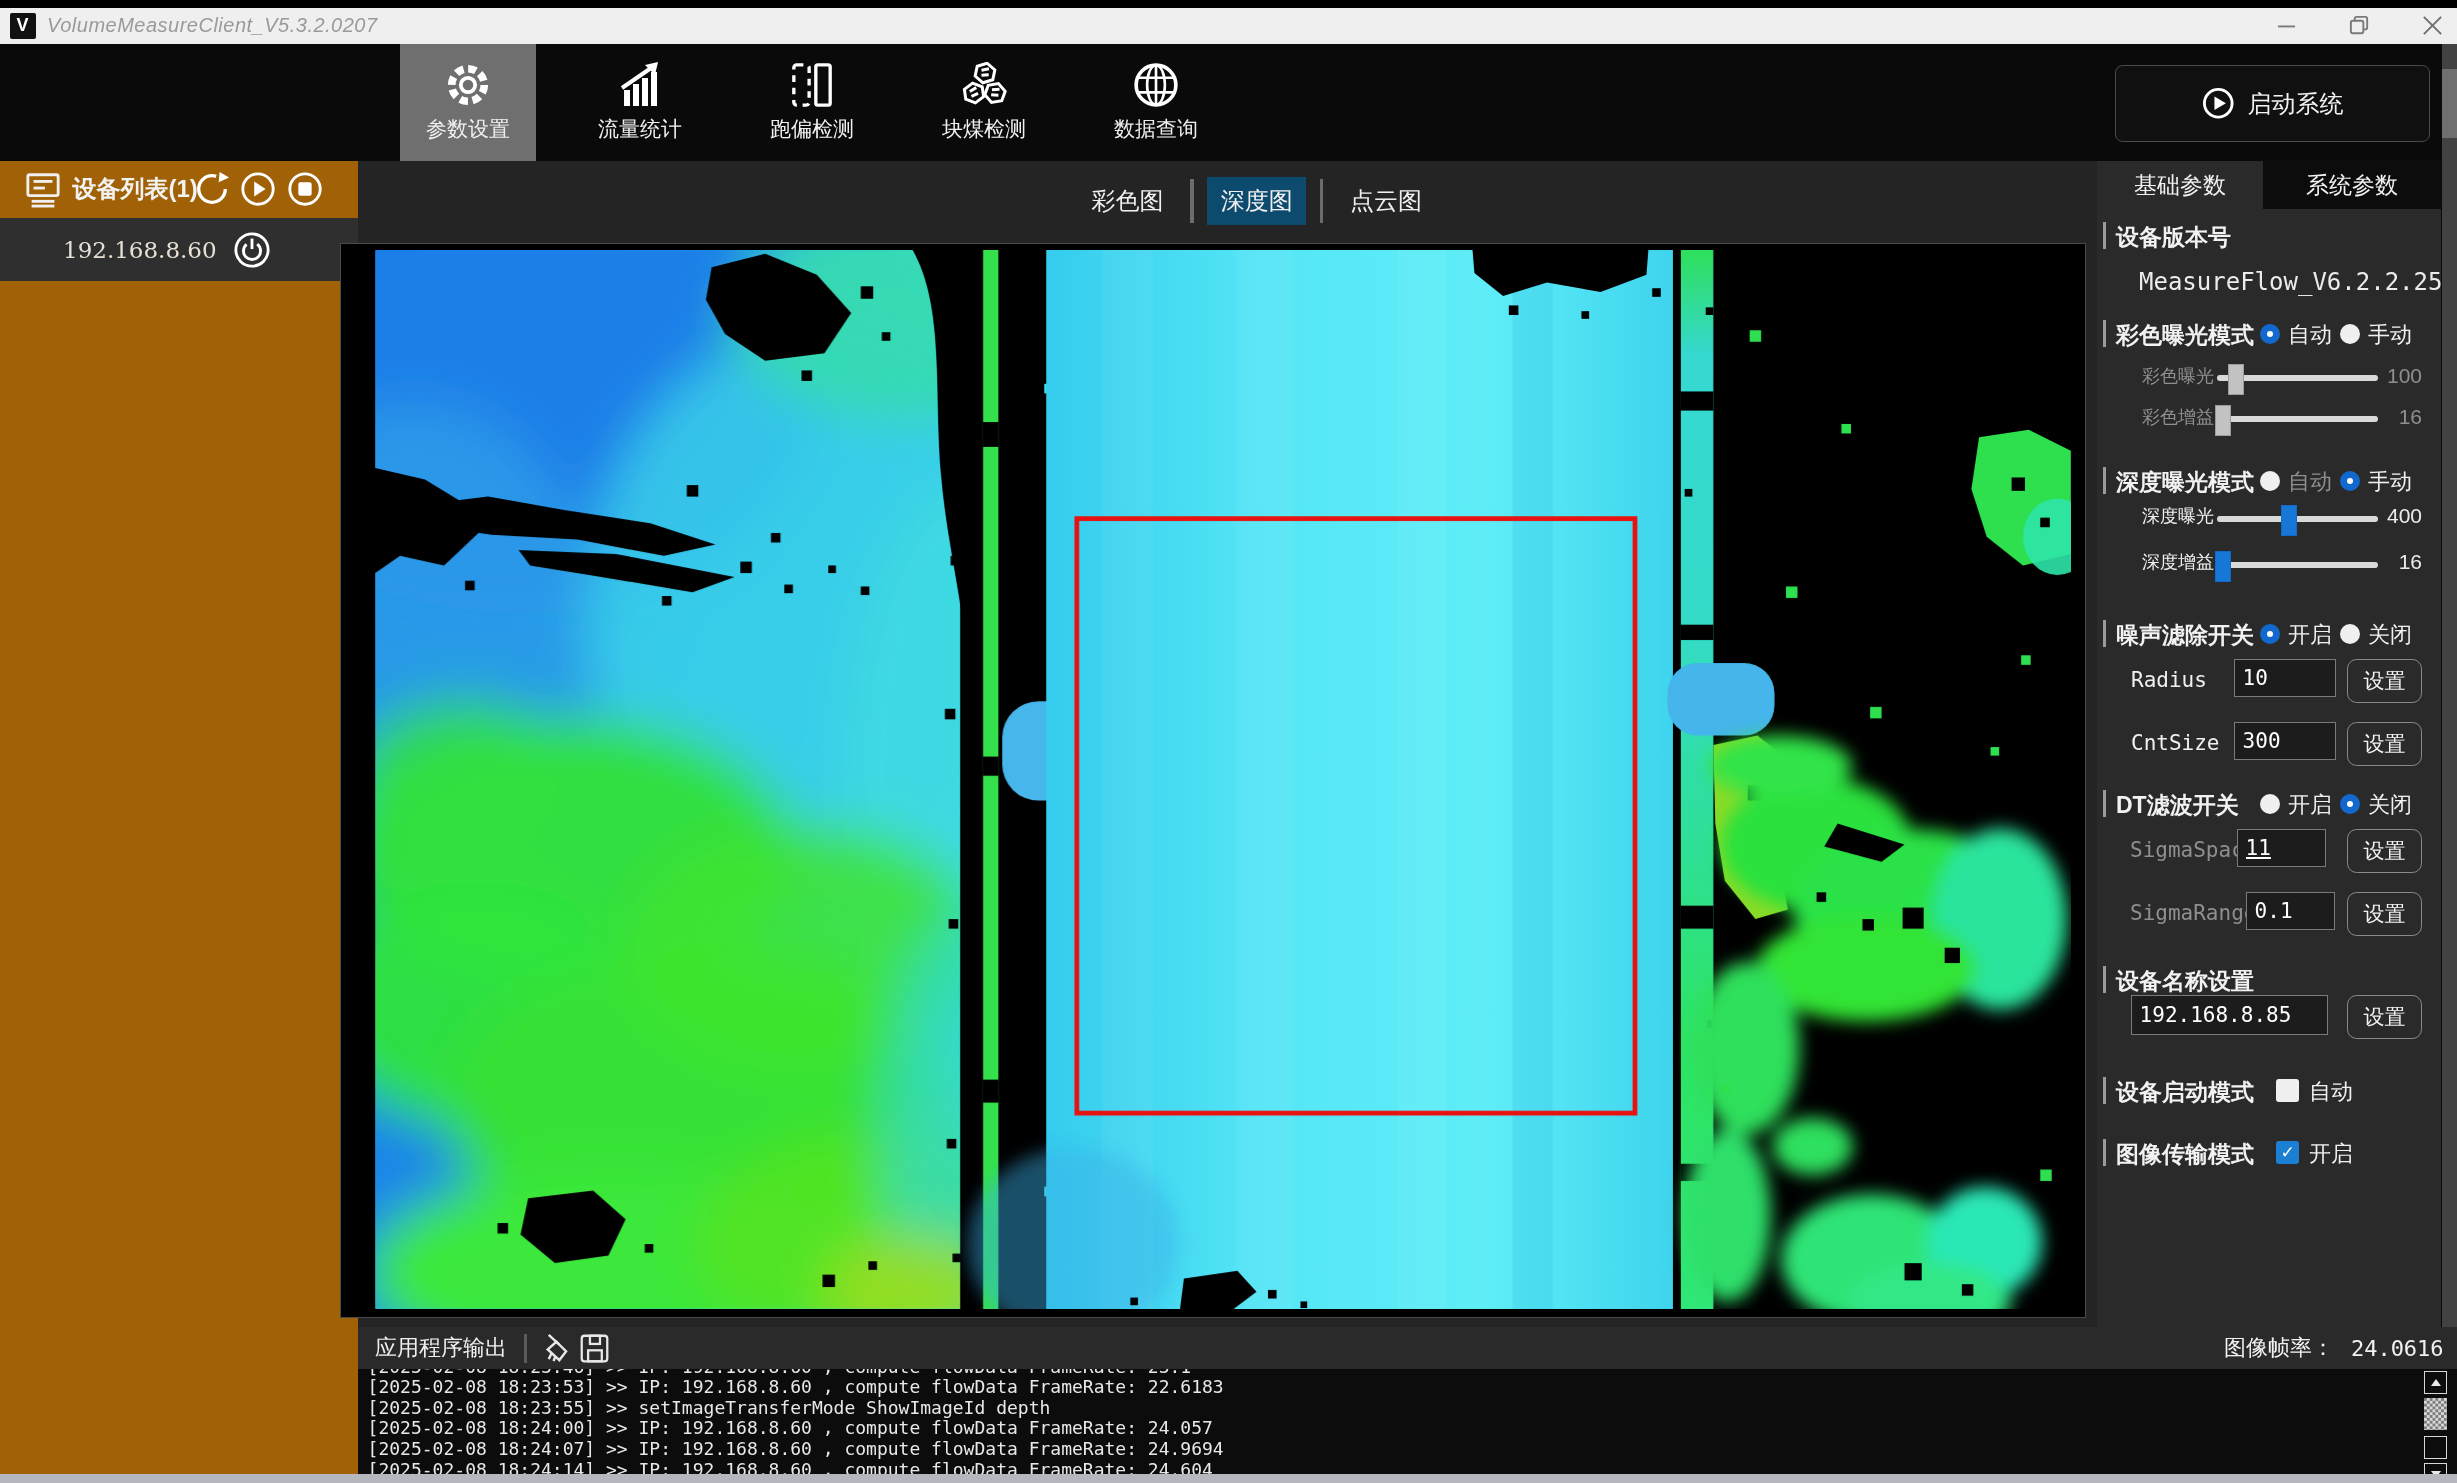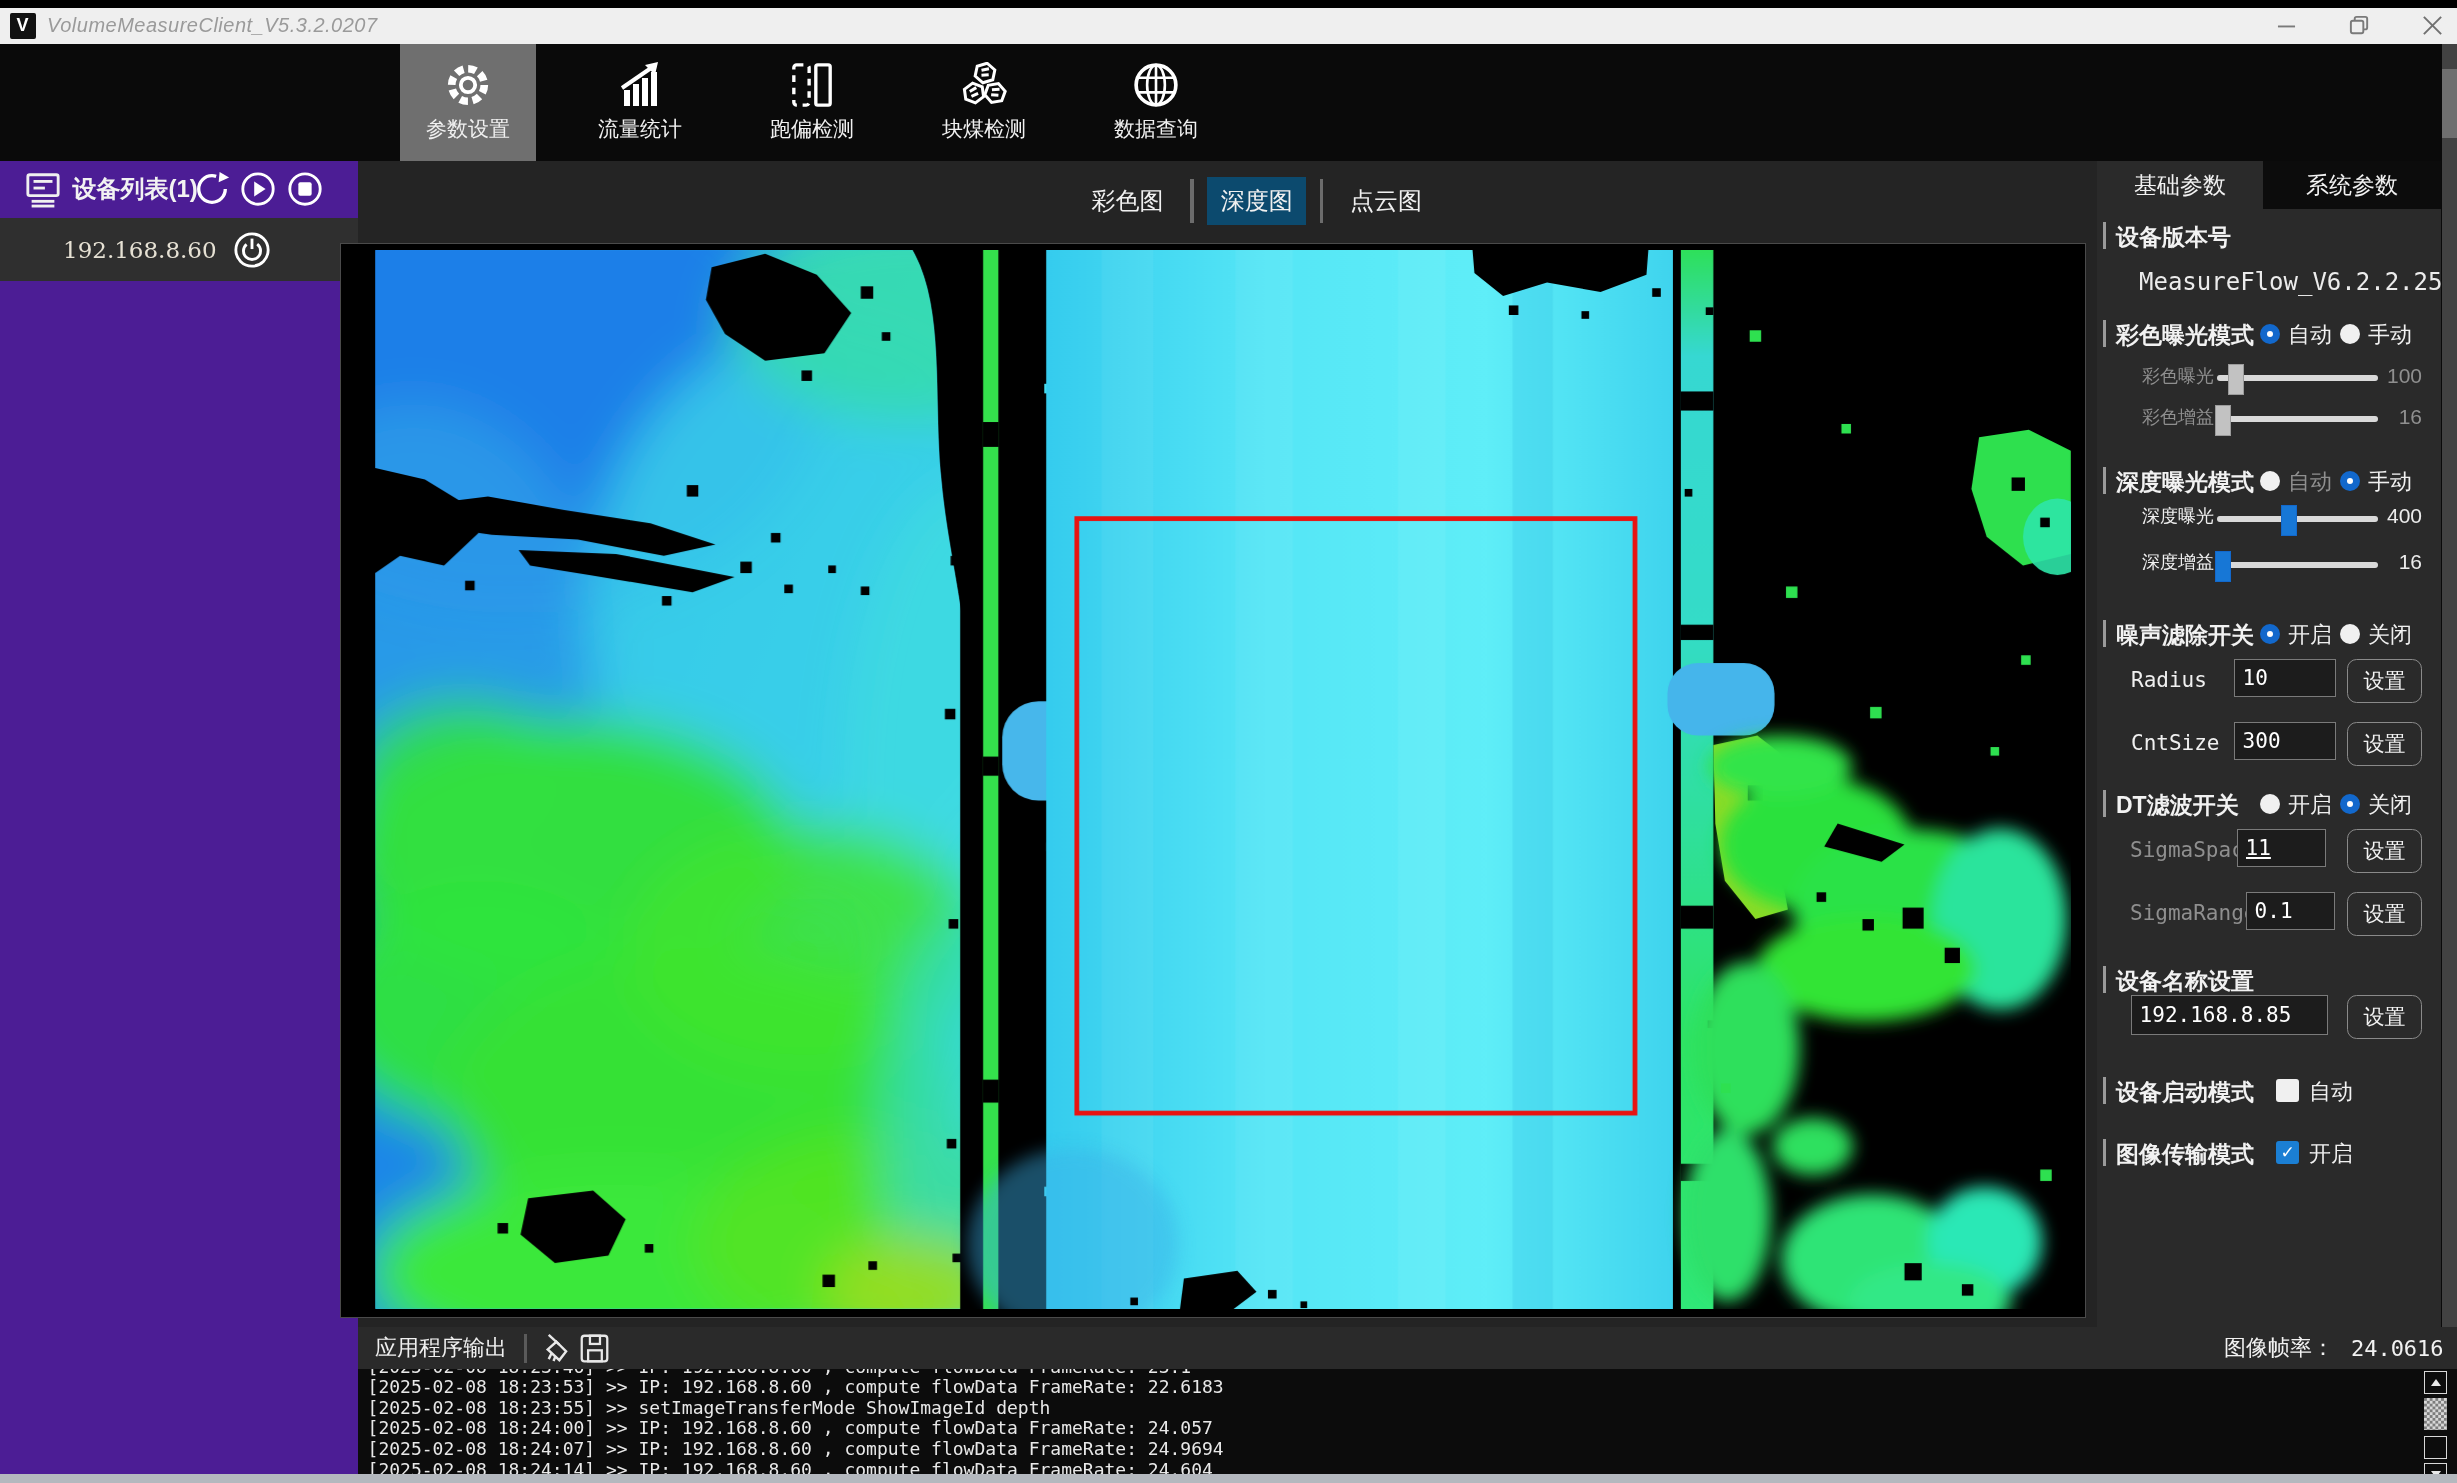--- a/index.html
+++ b/index.html
@@ -19,21 +19,21 @@
   
   .toolbar{left:0;top:44px;width:2458px;height:117px;background:#0a0a0a;}
   .tool-btn{position:absolute;top:0;width:136px;height:117px;display:flex;flex-direction:column;
     align-items:center;justify-content:center;gap:7.6px;color:#f0f0f0;}
   .tool-btn.selected{background:#6f6f6f;}
   .tool-label{font-size:21px;}
   .btn-start{left:2115px;top:65px;width:313px;height:75px;border:1.9px solid #4b4b4b;border-radius:7.6px;
     background:#101010;color:#f2f2f2;font-size:24px;display:flex;align-items:center;justify-content:center;gap:13.4px;}
 
   
-  .sidebar{left:0;top:161px;width:358px;height:1313px;background:#4c1d95;border-right:5px solid #14b8a6;}
+  .sidebar{left:0;top:161px;width:358px;height:1313px;background:#a16207;border-right:5px solid #14b8a6;}
   .sb-header{position:absolute;left:0;top:0;width:358px;height:55px;display:flex;align-items:center;color:#f2f2f2;}
   .sb-title{font-size:24px;font-weight:700;margin-left:11.5px;}
   .sb-actions{position:absolute;right:34px;top:8.6px;display:flex;gap:8.6px;}
   .device-row{position:absolute;left:0;top:57px;width:358px;height:63px;background:#2f2f2f;display:flex;align-items:center;}
   .device-ip{color:#e6e1d4;font-size:23px;font-family:"DejaVu Serif","Liberation Serif",serif;margin-left:63px;}
   .power-wrap{position:absolute;left:233px;top:13.4px;}
 
   
   .main-bg{left:358px;top:161px;width:1739px;height:1166px;background:#242424;}
   .view-tabs{left:1078px;top:178px;height:46px;display:flex;align-items:center;gap:13.4px;color:#f0f0f0;font-size:24px;}
@@ -182,20 +182,27 @@
           <ellipse cx="22" cy="22" rx="8.5" ry="19" stroke-width="2.5"></ellipse>
           <line x1="22" y1="3" x2="22" y2="41" stroke-width="2.5"></line>
           <line x1="4" y1="15" x2="40" y2="15" stroke-width="2.5"></line>
           <line x1="4" y1="29" x2="40" y2="29" stroke-width="2.5"></line>
         </g>
       </svg>
       <div class="tool-label">数据查询</div>
     </div>
   </div>
 
+  <div class="abs btn-start">
+    <svg width="32.5" height="32.5" viewBox="0 0 34 34">
+      <circle cx="17" cy="17" r="14.5" fill="none" stroke="#fff" stroke-width="3"></circle>
+      <polygon points="13,10 25,17 13,24" fill="#fff"></polygon>
+    </svg>
+    <span>启动系统</span>
+  </div>
 
   <div class="abs sidebar">
     <div class="sb-header">
       <svg width="36" height="38" viewBox="0 0 38 40" style="margin-left:25px">
         <g fill="none" stroke="#f0f0f0" stroke-width="3">
           <rect x="3" y="5" width="32" height="22" rx="2"></rect>
           <line x1="9" y1="12" x2="29" y2="12"></line>
             <line x1="9" y1="19" x2="21" y2="19"></line>
           <line x1="7" y1="33" x2="31" y2="33"></line>
             <line x1="7" y1="38" x2="31" y2="38"></line>

